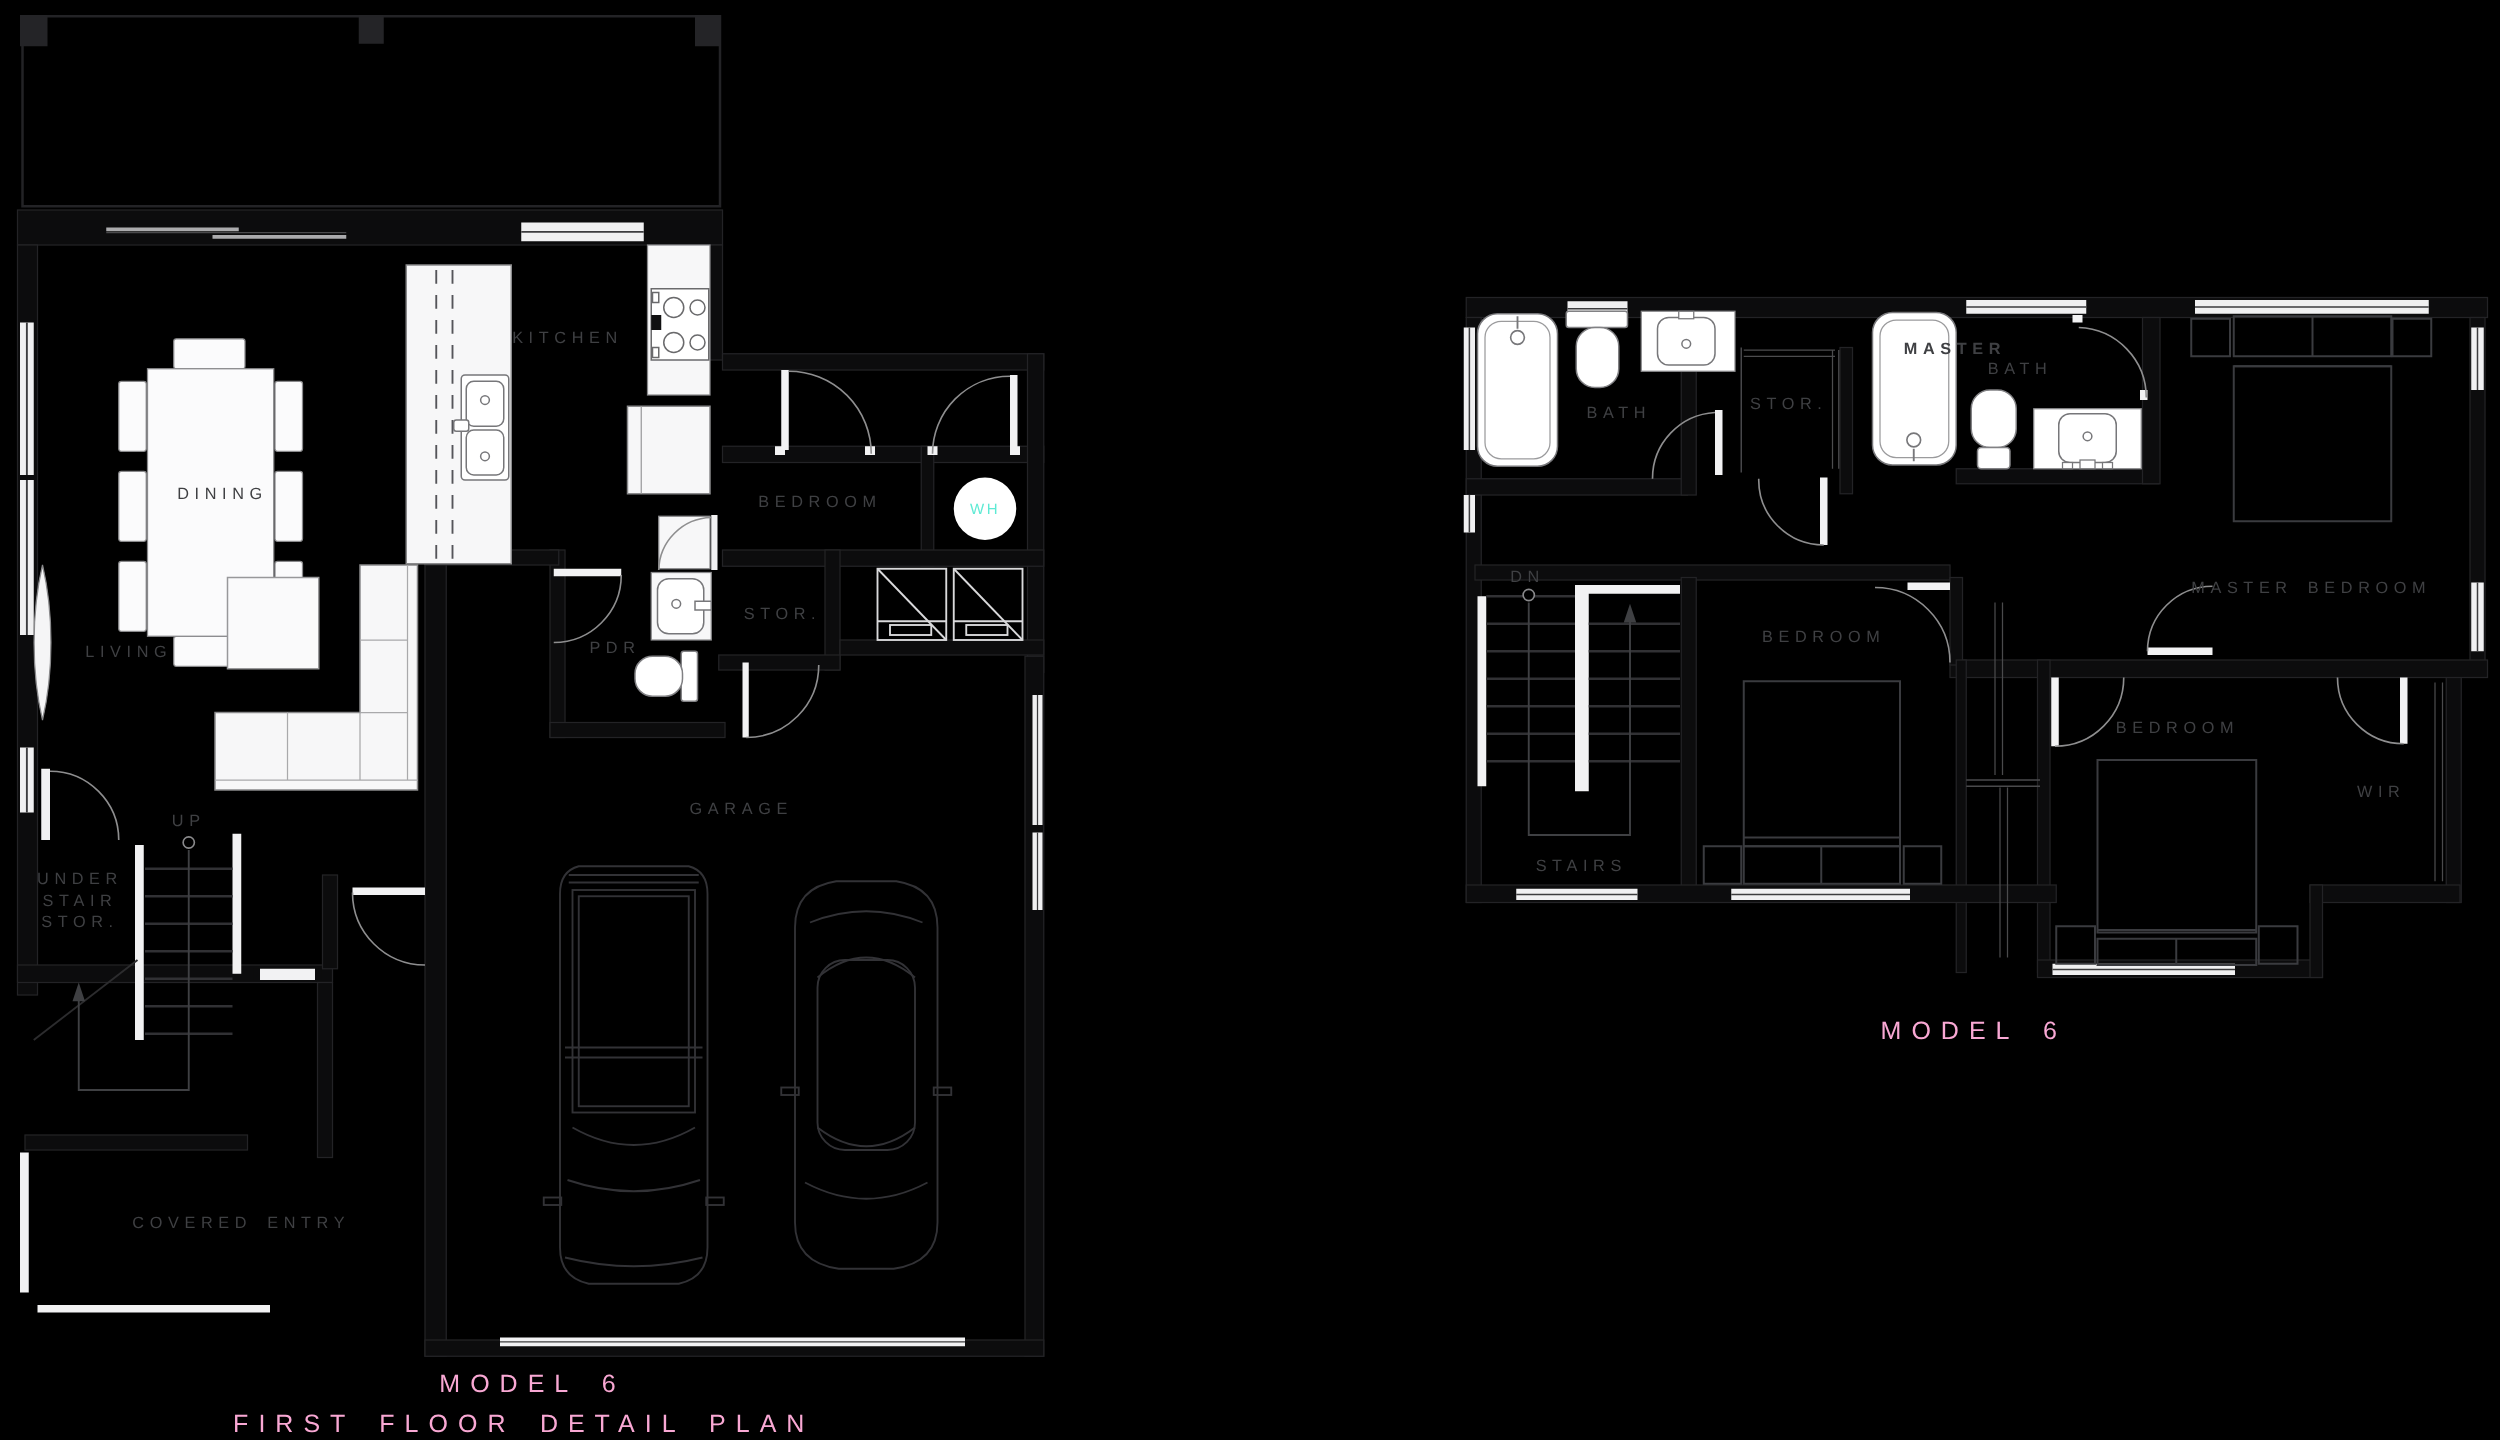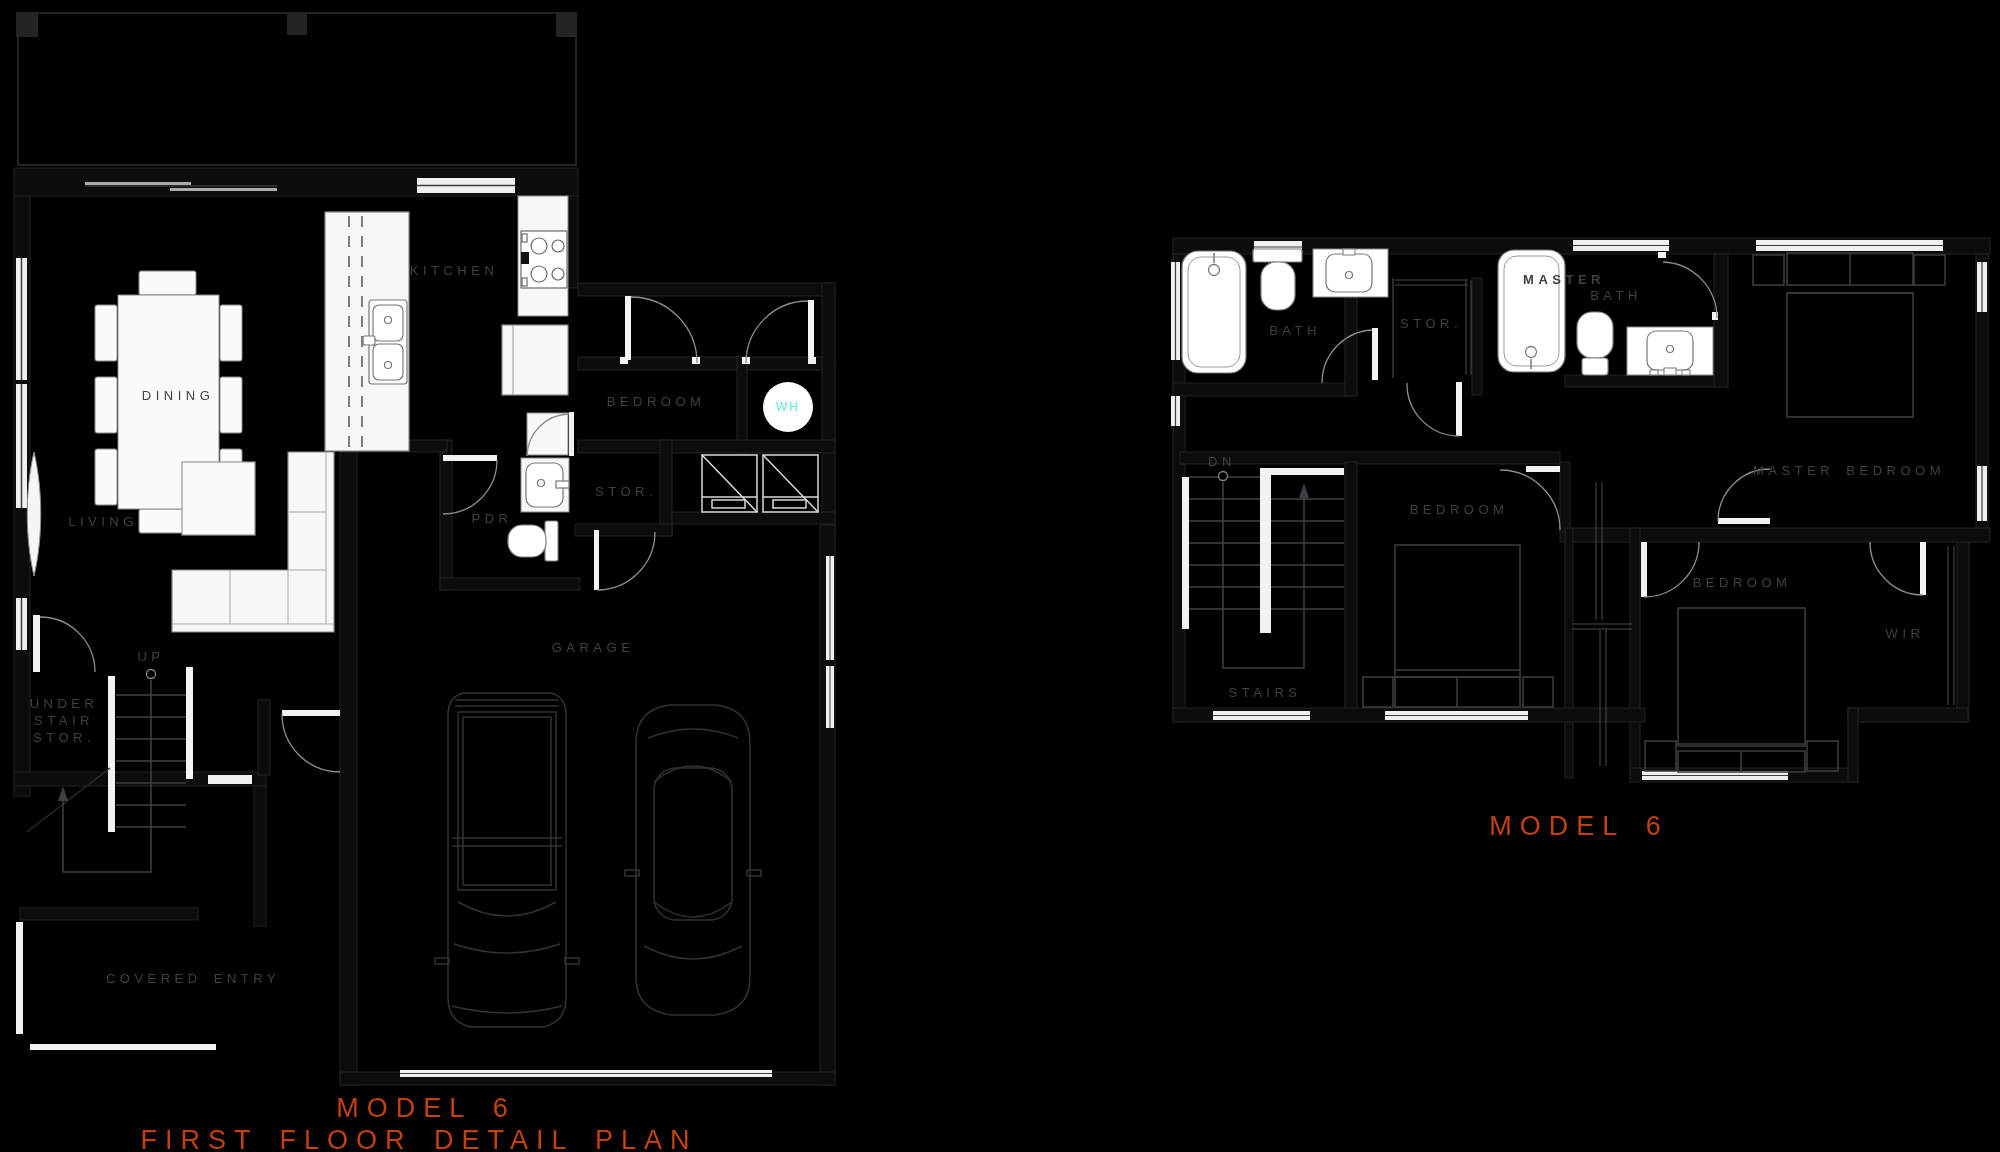--- a/index.html
+++ b/index.html
@@ -1,21 +1,21 @@
 <!DOCTYPE html>
 <html><head>
 <meta charset="utf-8">
 <style>
   html,body{margin:0;padding:0;background:#000;}
   .canvas{position:relative;width:2000px;height:1152px;background:#000;overflow:hidden;
           font-family:"Liberation Sans", sans-serif;}
   svg{position:absolute;left:0;top:0;}
   .lbl{position:absolute;transform:translate(-50%,-50%);color:#3f4043;font-size:13px;
        letter-spacing:4.5px;word-spacing:4px;white-space:nowrap;}
-  .ttl{position:absolute;transform:translate(-50%,-50%);color:#c2410c;font-size:27px;
+  .ttl{position:absolute;transform:translate(-50%,-50%);color:#f9a8d4;font-size:20px;
        letter-spacing:8px;word-spacing:6px;white-space:nowrap;}
   .whlbl{position:absolute;transform:translate(-50%,-50%);color:#5eead4;font-size:12px;
        letter-spacing:2px;white-space:nowrap;}
 </style>
 </head>
 <body>
 
 <div class="canvas">
 
 <svg width="2000" height="1152" viewBox="0 0 2000 1152">

